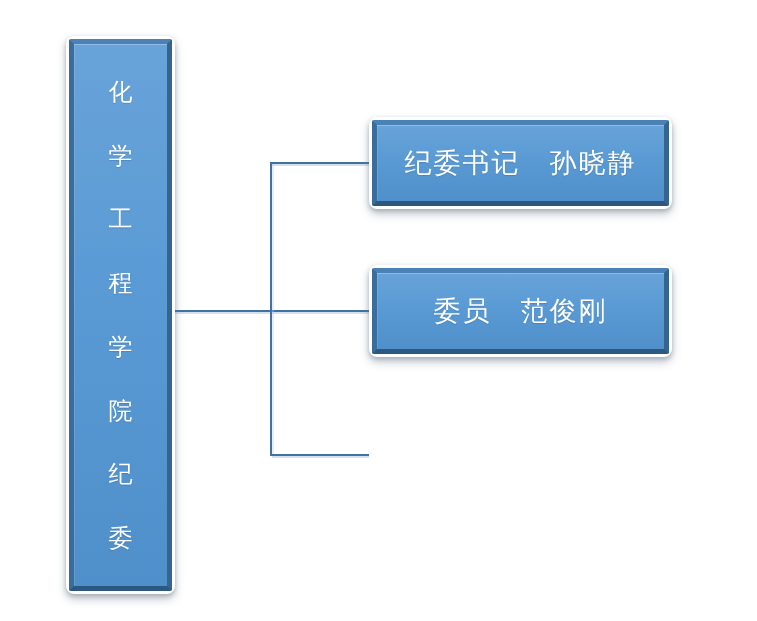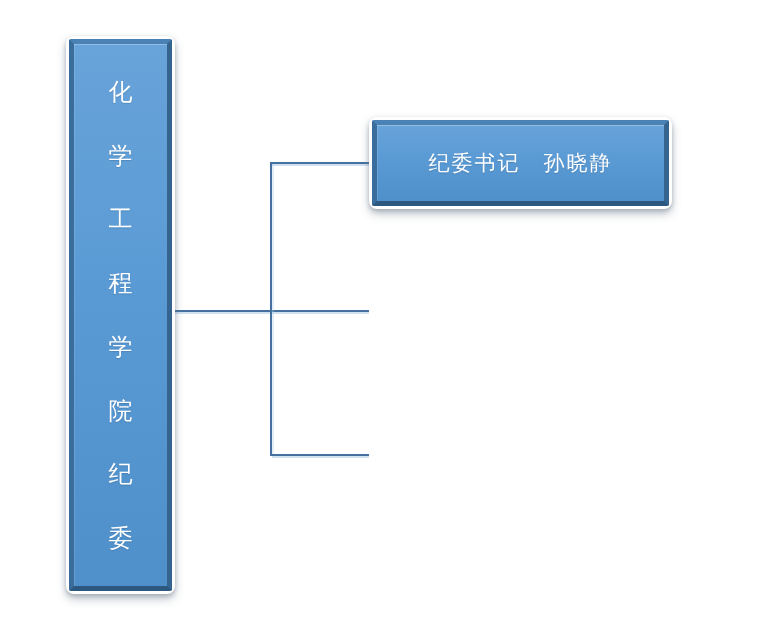--- a/index.html
+++ b/index.html
@@ -63,21 +63,21 @@
   .node-root { left: 66px; top: 36px; width: 109px; height: 558px; }
 
   .node-child { left: 369px; width: 303px; height: 92px; }
   .node-child-0 { top: 117px; }
   .node-child-1 { top: 265px; }
   .node-child-2 { top: 409px; }
 
   
   .node-label {
     color: var(--text);
-    font-size: 21px;
+    font-size: 27px;
     letter-spacing: 2px;
     white-space: pre;
     text-shadow: 0 1px 1px rgba(40, 75, 110, 0.25);
   }
   .vertical-label {
     width: 100%;
     height: 100%;
     display: flex;
     flex-direction: column;
     justify-content: space-evenly;
@@ -111,15 +111,20 @@
         </div>
     </div>
   </div>
 
   <div class="node node-child node-child-0">
     <div class="node-body">
       <span class="node-label">纪委书记　孙晓静</span>
     </div>
   </div>
 
+  <div class="node node-child node-child-1">
+    <div class="node-body">
+      <span class="node-label">委员　范俊刚</span>
+    </div>
+  </div>
 
 
 </div>
 
 </body></html>

